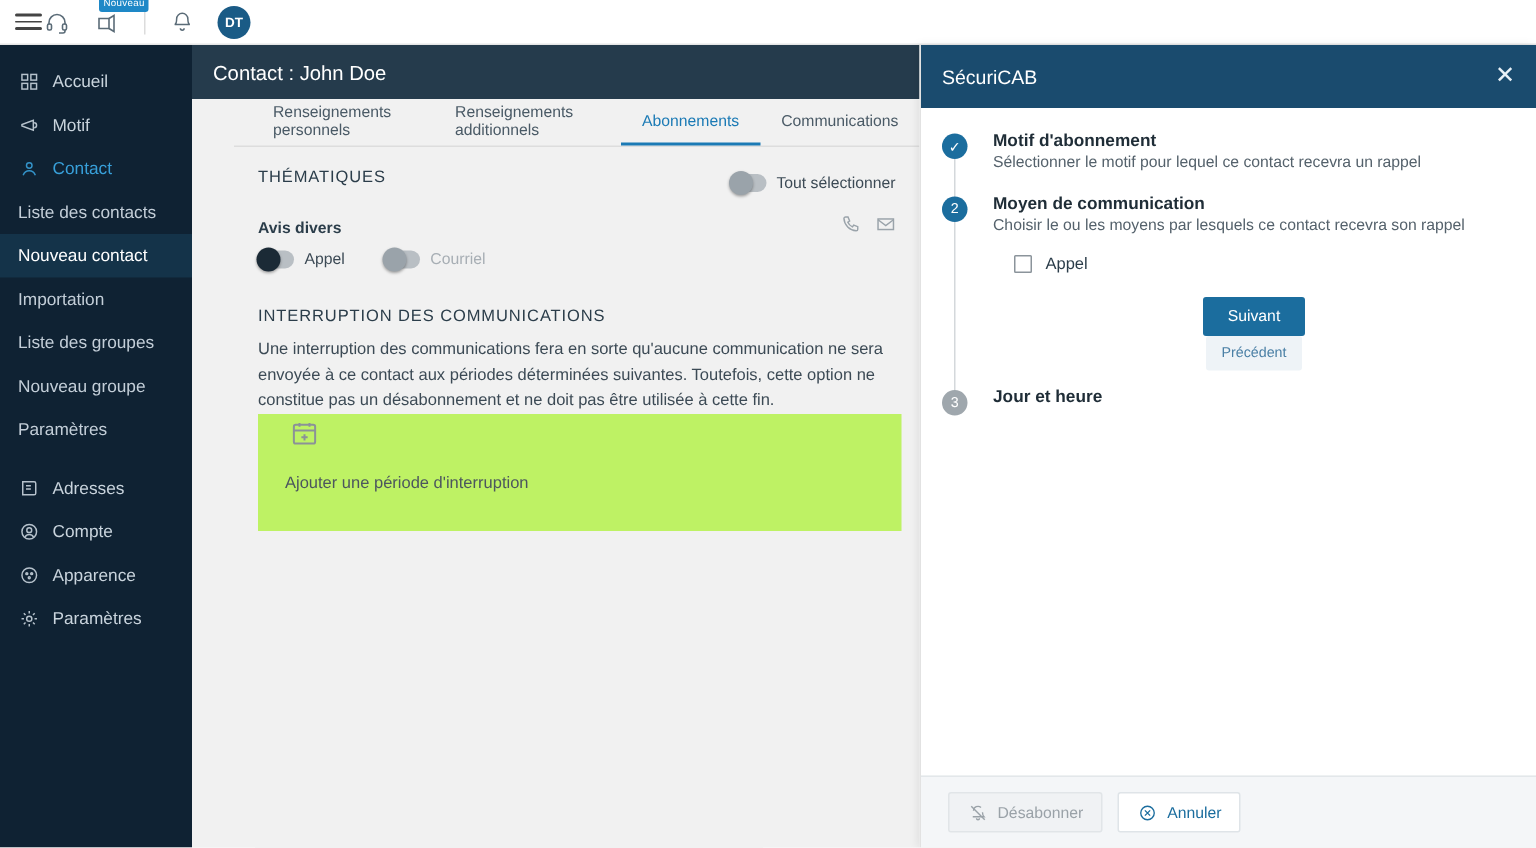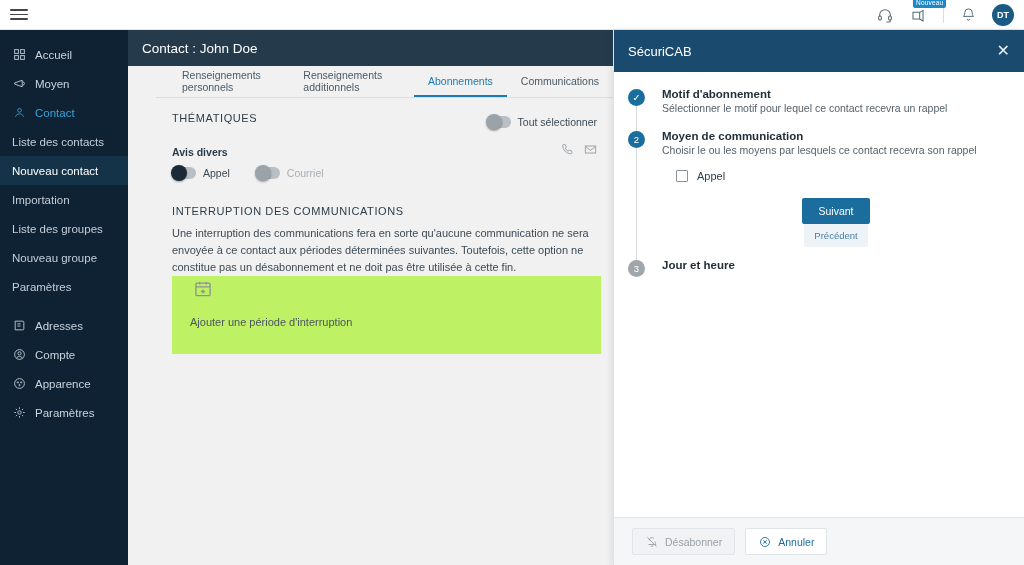--- a/index.html
+++ b/index.html
@@ -11,21 +11,21 @@
     color: #2b2b2b;
     background: #ffffff;
     overflow: hidden;
   }
   #app { position: relative; width: 1024px; height: 565px; }
 
   
   .topbar {
     position: absolute; top: 0; left: 0; width: 1024px; height: 30px;
     background: #ffffff; border-bottom: 1px solid #e6e6e6;
-    display: flex; align-items: center; justify-content: space-between;
+    display: flex; align-items: center; 
     padding: 0 10px;
   }
   .hamburger { width: 18px; height: 14px; display: flex; flex-direction: column; justify-content: center; gap: 3px; cursor: pointer; }
   .hamburger i { display: block; height: 1.5px; background: #444; border-radius: 1px; }
   .topbar-right { display: flex; align-items: center; gap: 14px; }
   .tb-icon { width: 20px; height: 20px; display: flex; align-items: center; justify-content: center; color: #5a6b77; cursor: pointer; position: relative; }
   .tb-sep { width: 1px; height: 16px; background: #dcdcdc; }
   .badge-new {
     position: absolute; top: -7px; left: 4px;
     background: #1e88c7; color: #fff; font-size: 6.5px; line-height: 1;
@@ -260,21 +260,21 @@
       <span>Accueil</span>
     </div>
 
     <div class="side-item">
       <span class="side-icon">
         <svg width="13" height="13" viewBox="0 0 24 24" fill="none" stroke="currentColor" stroke-width="1.8">
           <path d="M3 11v2l14 5V6L3 11z"></path>
             <path d="M18 9a3 3 0 0 1 0 6"></path>
         </svg>
       </span>
-      <span>Moyen</span>
+      <span>Motif</span>
     </div>
 
     <div class="side-item active">
       <span class="side-icon">
         <svg width="13" height="13" viewBox="0 0 24 24" fill="none" stroke="currentColor" stroke-width="1.8">
           <circle cx="12" cy="8" r="3.4"></circle>
             <path d="M4.5 20c1.5-4 4.2-5.5 7.5-5.5S18 16 19.5 20"></path>
         </svg>
       </span>
       <span>Contact</span>

